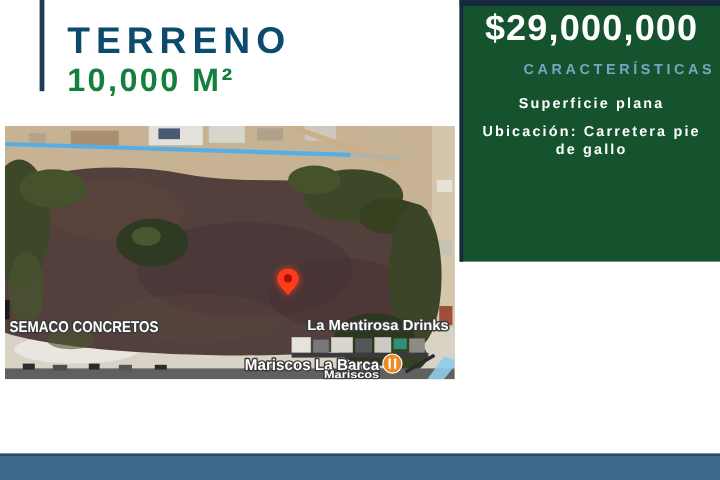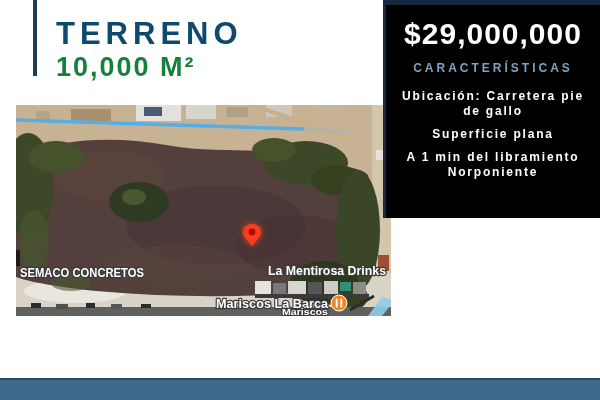--- a/index.html
+++ b/index.html
@@ -10,34 +10,34 @@
   .accent-line{position:absolute;left:33px;top:0;width:4px;height:76px;background:#1e3c55;}
   .page-title{
     position:absolute;left:56px;top:16px;font-size:31px;font-weight:bold;
     letter-spacing:5px;color:#0c4a6e;
   }
   .page-subtitle{
     position:absolute;left:56px;top:52px;font-size:27px;font-weight:bold;
     letter-spacing:2px;color:#15803d;
   }
   .map-wrap{
-    position:absolute;left:16px;top:105px;width:375px;height:218px;overflow:hidden;text-align:center;
+    position:absolute;left:4px;top:105px;width:375px;height:218px;overflow:hidden;text-align:center;
   }
   .map-wrap svg{display:block;}
   .side-panel{
     position:absolute;left:383px;top:0;width:217px;height:218px;box-sizing:border-box;
-    background:#000000;border-top:5px solid #16293e;border-left:3px solid #16293e;
-    padding:12px 4px 0 4px;
+    background:#14532d;border-top:5px solid #16293e;border-left:3px solid #16293e;
+    padding:2px 4px 0 4px;
   }
   .price{
     text-align:center;color:#ffffff;font-weight:bold;font-size:30px;
     letter-spacing:1px;margin-bottom:10px;
   }
   .section-title{
-    text-align:center;color:#7ea3c0;font-weight:bold;font-size:12px;
+    text-align:right;color:#7ea3c0;font-weight:bold;font-size:12px;
     letter-spacing:3px;margin-bottom:14px;
   }
   .feature{
     text-align:center;color:#ffffff;font-weight:bold;font-size:12px;
     letter-spacing:1.8px;line-height:15px;margin-bottom:8px;padding:0 4px;
   }
   .bottom-bar{
     position:absolute;left:0;top:378px;width:600px;height:22px;
     background:#3d698d;border-top:2px solid #27496a;box-sizing:border-box;
   }
@@ -152,20 +152,19 @@
       <g transform="translate(236,128)" style="filter:drop-shadow(0 0 3px rgba(255,70,30,0.85))">
         <path d="M0,-9 C-5.5,-9 -9,-5 -9,-0.5 C-9,3.5 -5,6.5 0,13 C5,6.5 9,3.5 9,-0.5 C9,-5 5.5,-9 0,-9 Z" fill="#fe3b1f"></path>
         <circle cx="0" cy="-1" r="3.4" fill="#a81206"></circle>
       </g>
     </svg>
   </div>
 
   <aside class="side-panel">
     <div class="price">$29,000,000</div>
     <div class="section-title">CARACTERÍSTICAS</div>
+    <div class="feature">Superficie plana</div>
     <div class="feature">Ubicación: Carretera pie de gallo</div>
-    <div class="feature">Superficie plana</div>
-    <div class="feature">A 1 min del libramiento Norponiente</div>
   </aside>
 
   <div class="bottom-bar"></div>
 
 </div>
 
 </body></html>

